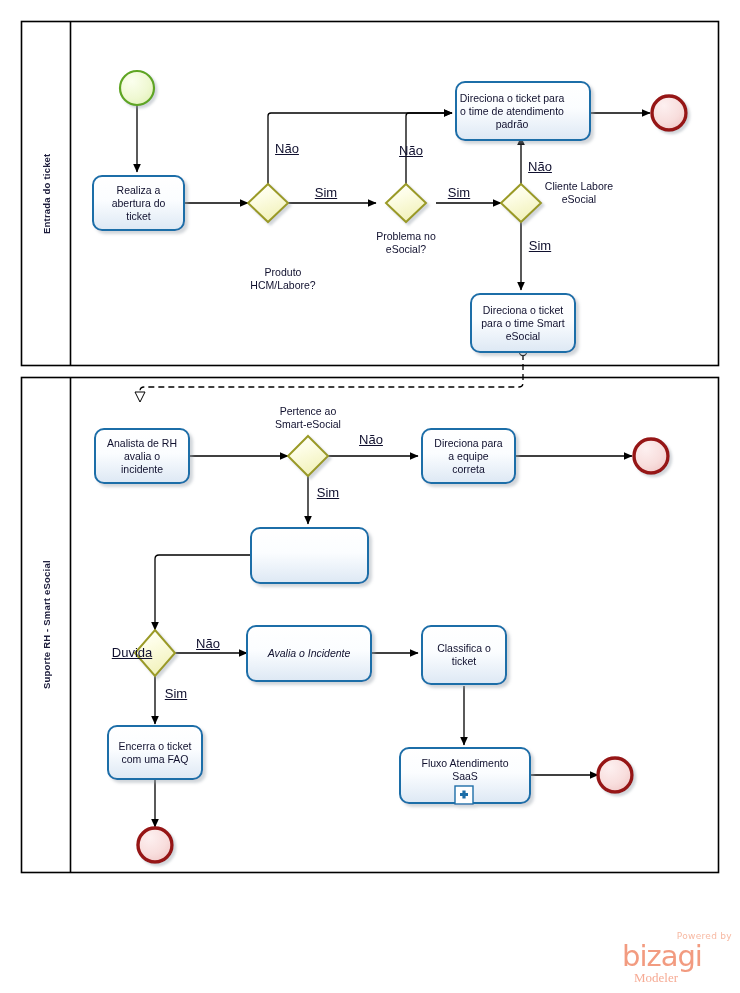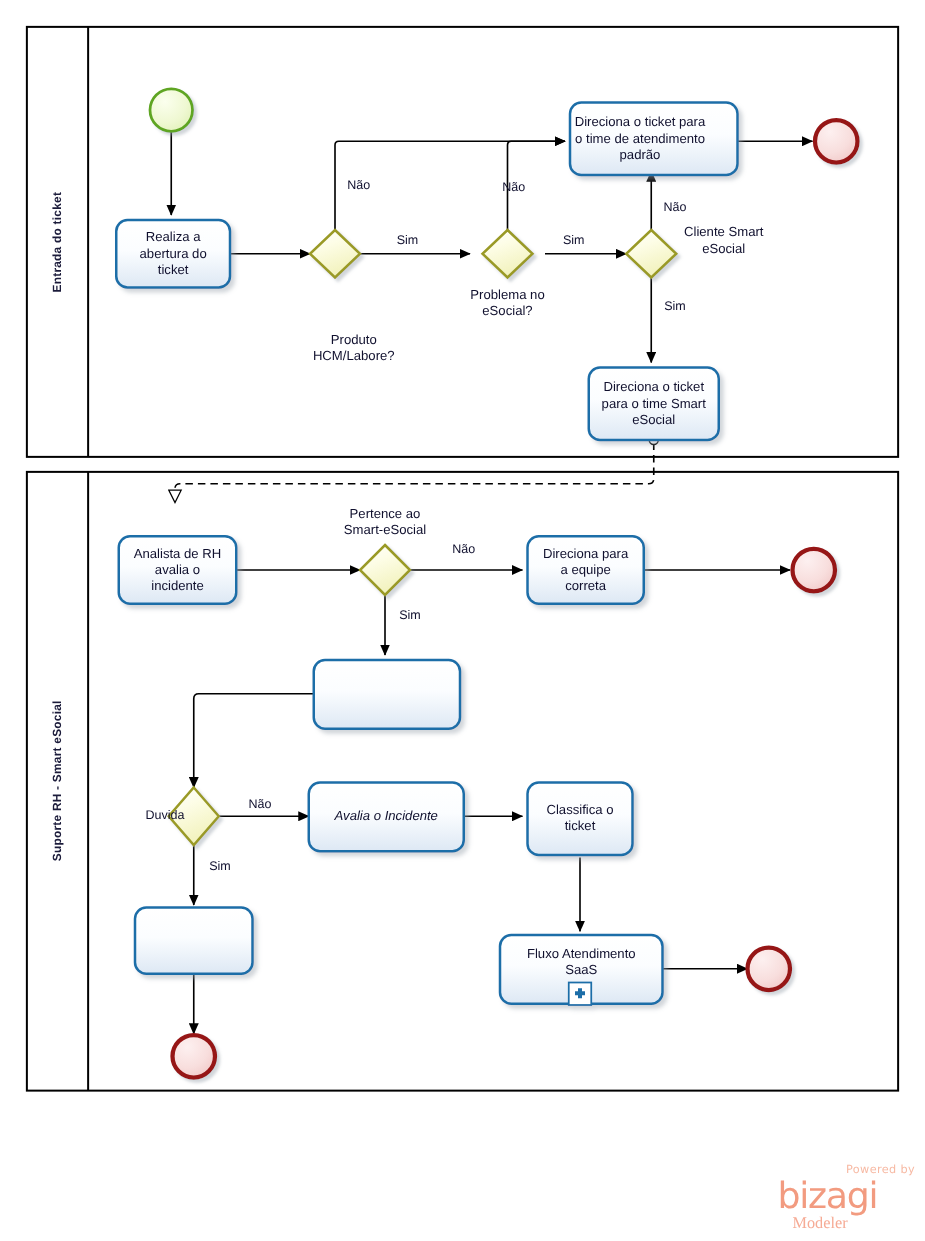--- a/index.html
+++ b/index.html
@@ -22,22 +22,23 @@
   }
 
   
   .nodelabel{
     position:absolute;display:flex;align-items:center;justify-content:center;
     text-align:center;font-size:10.5px;line-height:13px;color:#10102e;
     pointer-events:none;white-space:pre-line;
   }
   .edgelabel{
     position:absolute;display:flex;align-items:center;justify-content:center;
-    text-align:center;font-size:10px;line-height:12px;color:#10102e;
+    text-align:center;font-size:13px;line-height:12px;color:#10102e;
     white-space:pre-line;
+    text-decoration:underline;
   }
   .gwlabel{
     position:absolute;display:flex;align-items:flex-start;justify-content:center;
     text-align:center;font-size:10.5px;line-height:13px;color:#10102e;
     white-space:pre-line;
   }
 
   
   #bizagi{position:absolute;left:622px;top:931px;width:112px;height:58px;}
   #bizagi .pw{
@@ -240,21 +241,21 @@
   <div class="nodelabel" style="left:471px;top:294px;width:104px;height:58px;">Direciona o ticket
 para o time Smart
 eSocial</div>
 
   <div class="gwlabel" style="left:228px;top:230px;width:110px;height:30px;margin-top:36px;">Produto
 HCM/Labore?</div>
 
   <div class="gwlabel" style="left:351px;top:230px;width:110px;height:30px;">Problema no
 eSocial?</div>
 
-  <div class="gwlabel" style="left:531px;top:180px;width:96px;height:30px;">Cliente Smart
+  <div class="gwlabel" style="left:531px;top:180px;width:96px;height:30px;">Cliente Labore
 eSocial</div>
 
   <div class="edgelabel" style="left:272px;top:142px;width:30px;height:14px;">Não</div>
 
   <div class="edgelabel" style="left:311px;top:186px;width:30px;height:14px;">Sim</div>
 
   <div class="edgelabel" style="left:396px;top:144px;width:30px;height:14px;">Não</div>
 
   <div class="edgelabel" style="left:444px;top:186px;width:30px;height:14px;">Sim</div>
 
@@ -277,20 +278,22 @@
   <div class="edgelabel" style="left:92px;top:646px;width:40px;height:14px;margin-left:20px;">Duvida</div>
 
   <div class="nodelabel" style="left:247px;top:626px;width:124px;height:55px;font-style:italic;">Avalia o Incidente</div>
 
   <div class="nodelabel" style="left:422px;top:626px;width:84px;height:58px;">Classifica o
 ticket</div>
 
   <div class="nodelabel" style="left:400px;top:748px;width:130px;height:44px;">Fluxo Atendimento
 SaaS</div>
 
+  <div class="nodelabel" style="left:108px;top:726px;width:94px;height:53px;">Encerra o ticket
+com uma FAQ</div>
 
   <div class="edgelabel" style="left:356px;top:433px;width:30px;height:14px;">Não</div>
 
   <div class="edgelabel" style="left:313px;top:486px;width:30px;height:14px;">Sim</div>
 
   <div class="edgelabel" style="left:192px;top:637px;width:32px;height:14px;">Não</div>
 
   <div class="edgelabel" style="left:161px;top:687px;width:30px;height:14px;">Sim</div>
 
   <div id="bizagi">

